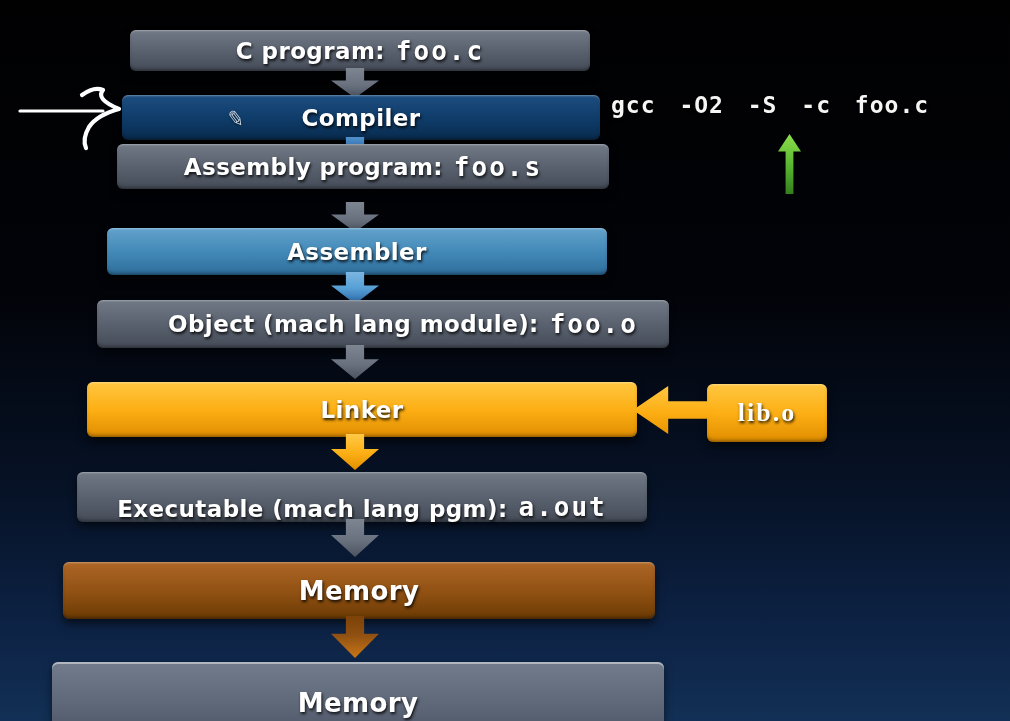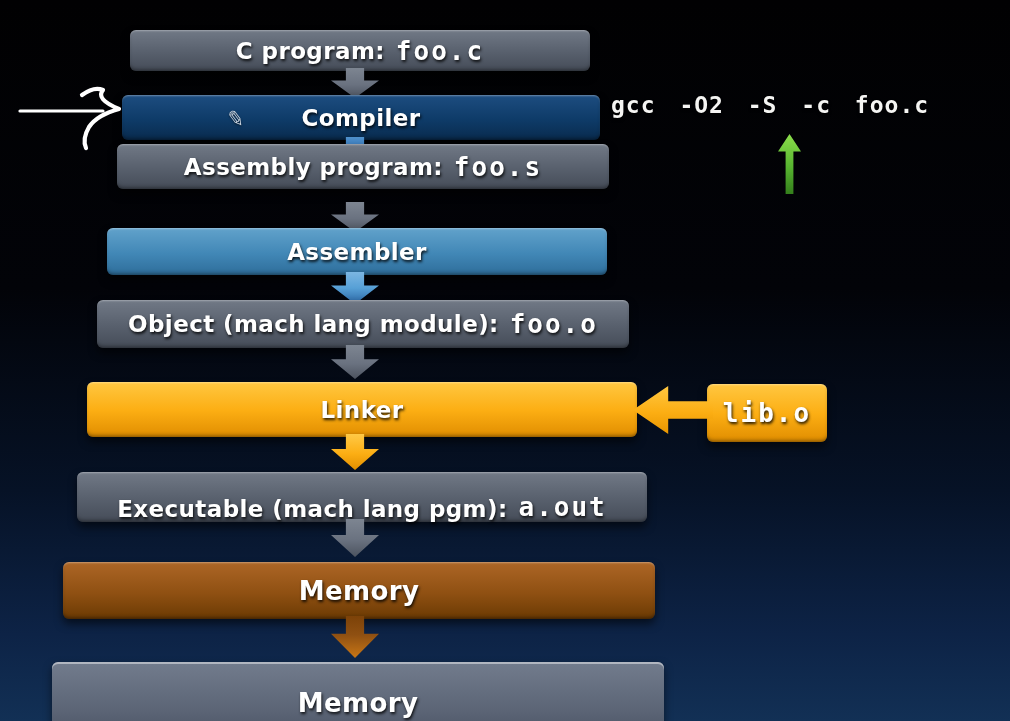--- a/index.html
+++ b/index.html
@@ -89,33 +89,33 @@
     <span class="code">foo.s</span>
   </div>
   <div class="arrow-down a-gray" style="left:331px;top:202px;height:30px;"></div>
 
   <div class="box steel" style="left:107px;top:228px;width:500px;height:47px;">
     <span class="lbl">Assembler</span>
 
   </div>
   <div class="arrow-down a-blue2" style="left:331px;top:272px;height:32px;"></div>
 
-  <div class="box gray" style="left:97px;top:300px;width:532px;height:48px;">
+  <div class="box gray" style="left:97px;top:300px;width:532px;height:48px;padding-left:40px;">
     <span class="lbl">Object (mach lang module):</span>
     <span class="code">foo.o</span>
   </div>
   <div class="arrow-down a-gray" style="left:331px;top:345px;height:34px;"></div>
 
   <div class="box amber" style="left:87px;top:382px;width:550px;height:55px;">
     <span class="lbl">Linker</span>
 
   </div>
 
   <div class="box amber" style="left:707px;top:384px;width:120px;height:58px;">
-    <span class="code" style="margin-left:0;">lib.o</span>
+    <span class="code" style="margin-left:0;font-family:Liberation Serif, serif;">lib.o</span>
   </div>
   <div class="arrow-left" style="left:633px;top:386px;width:80px;height:48px;"></div>
   <div class="arrow-down a-amber" style="left:331px;top:434px;height:36px;"></div>
 
   <div class="box gray" style="left:77px;top:472px;width:570px;height:50px;align-items:flex-end;">
     <span class="lbl">Executable (mach lang pgm):</span>
     <span class="code">a.out</span>
   </div>
   <div class="arrow-down a-gray" style="left:331px;top:519px;height:38px;"></div>
 

